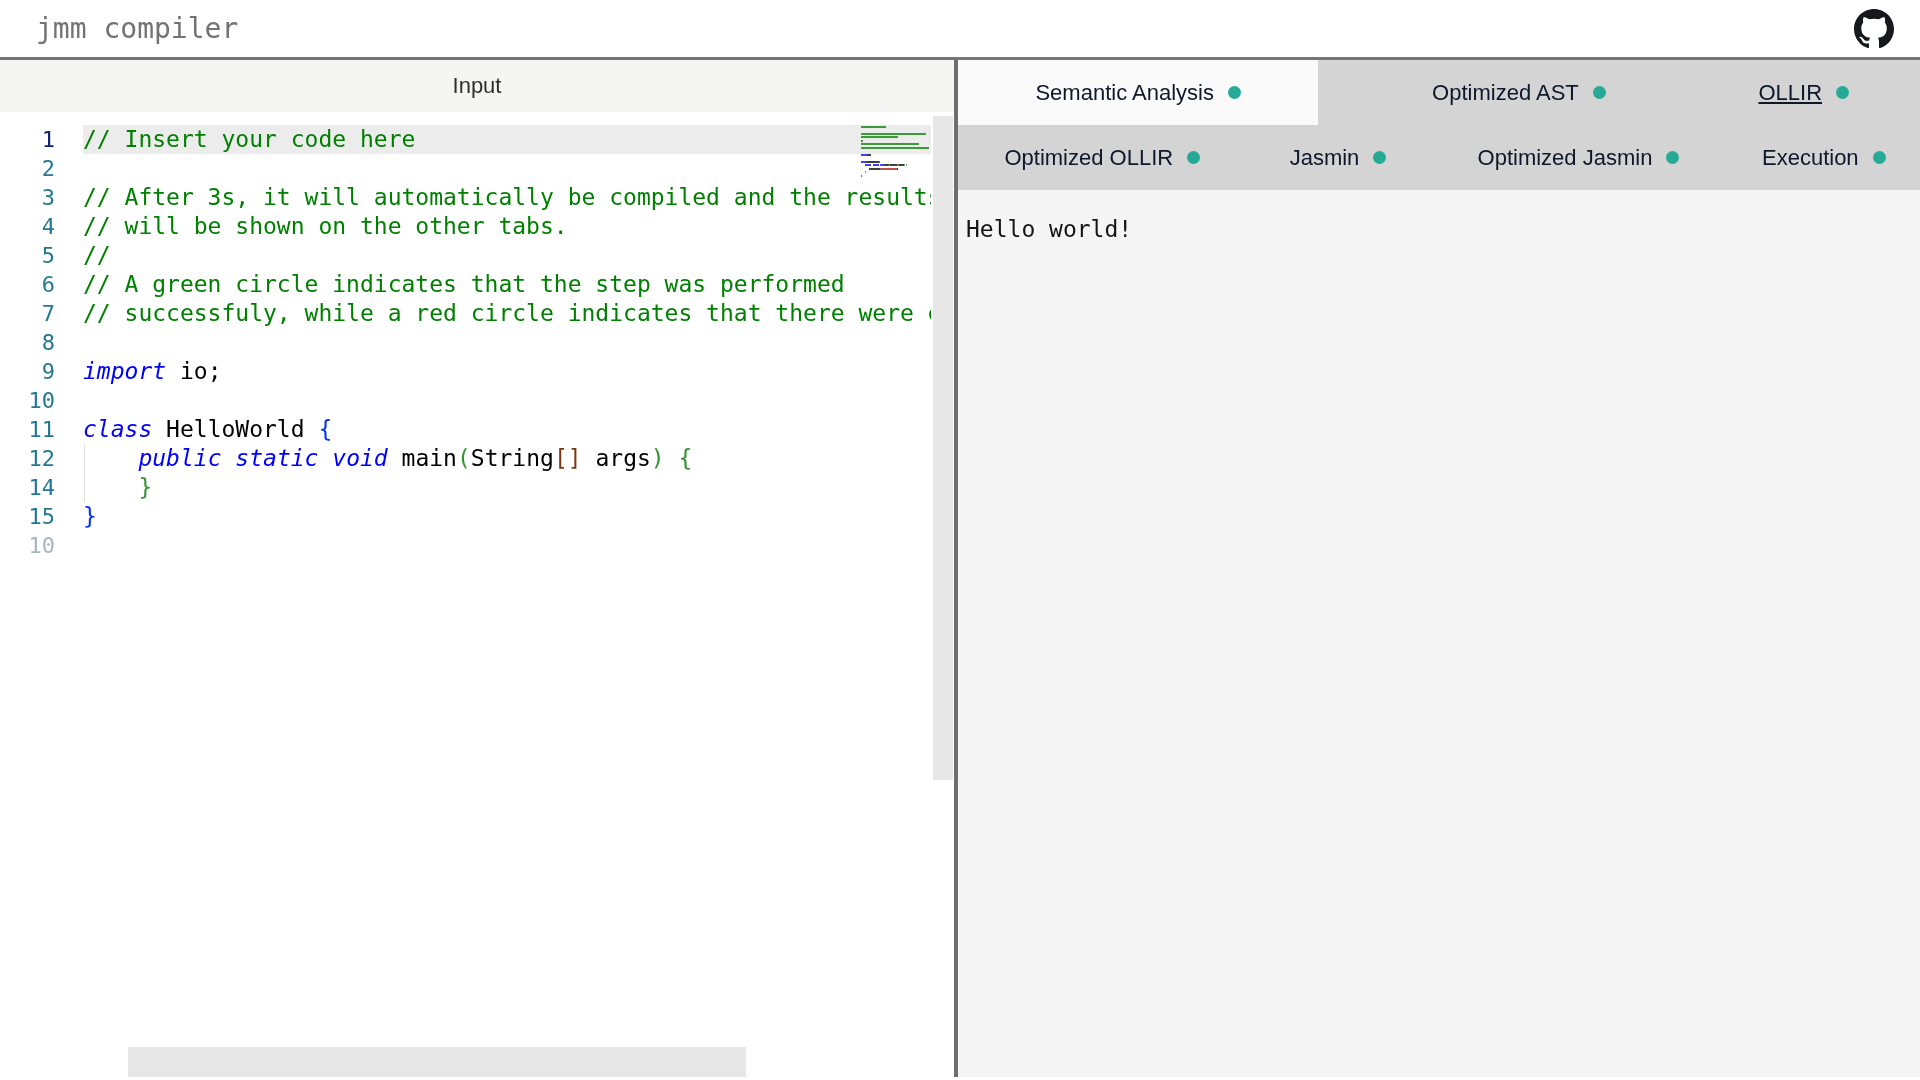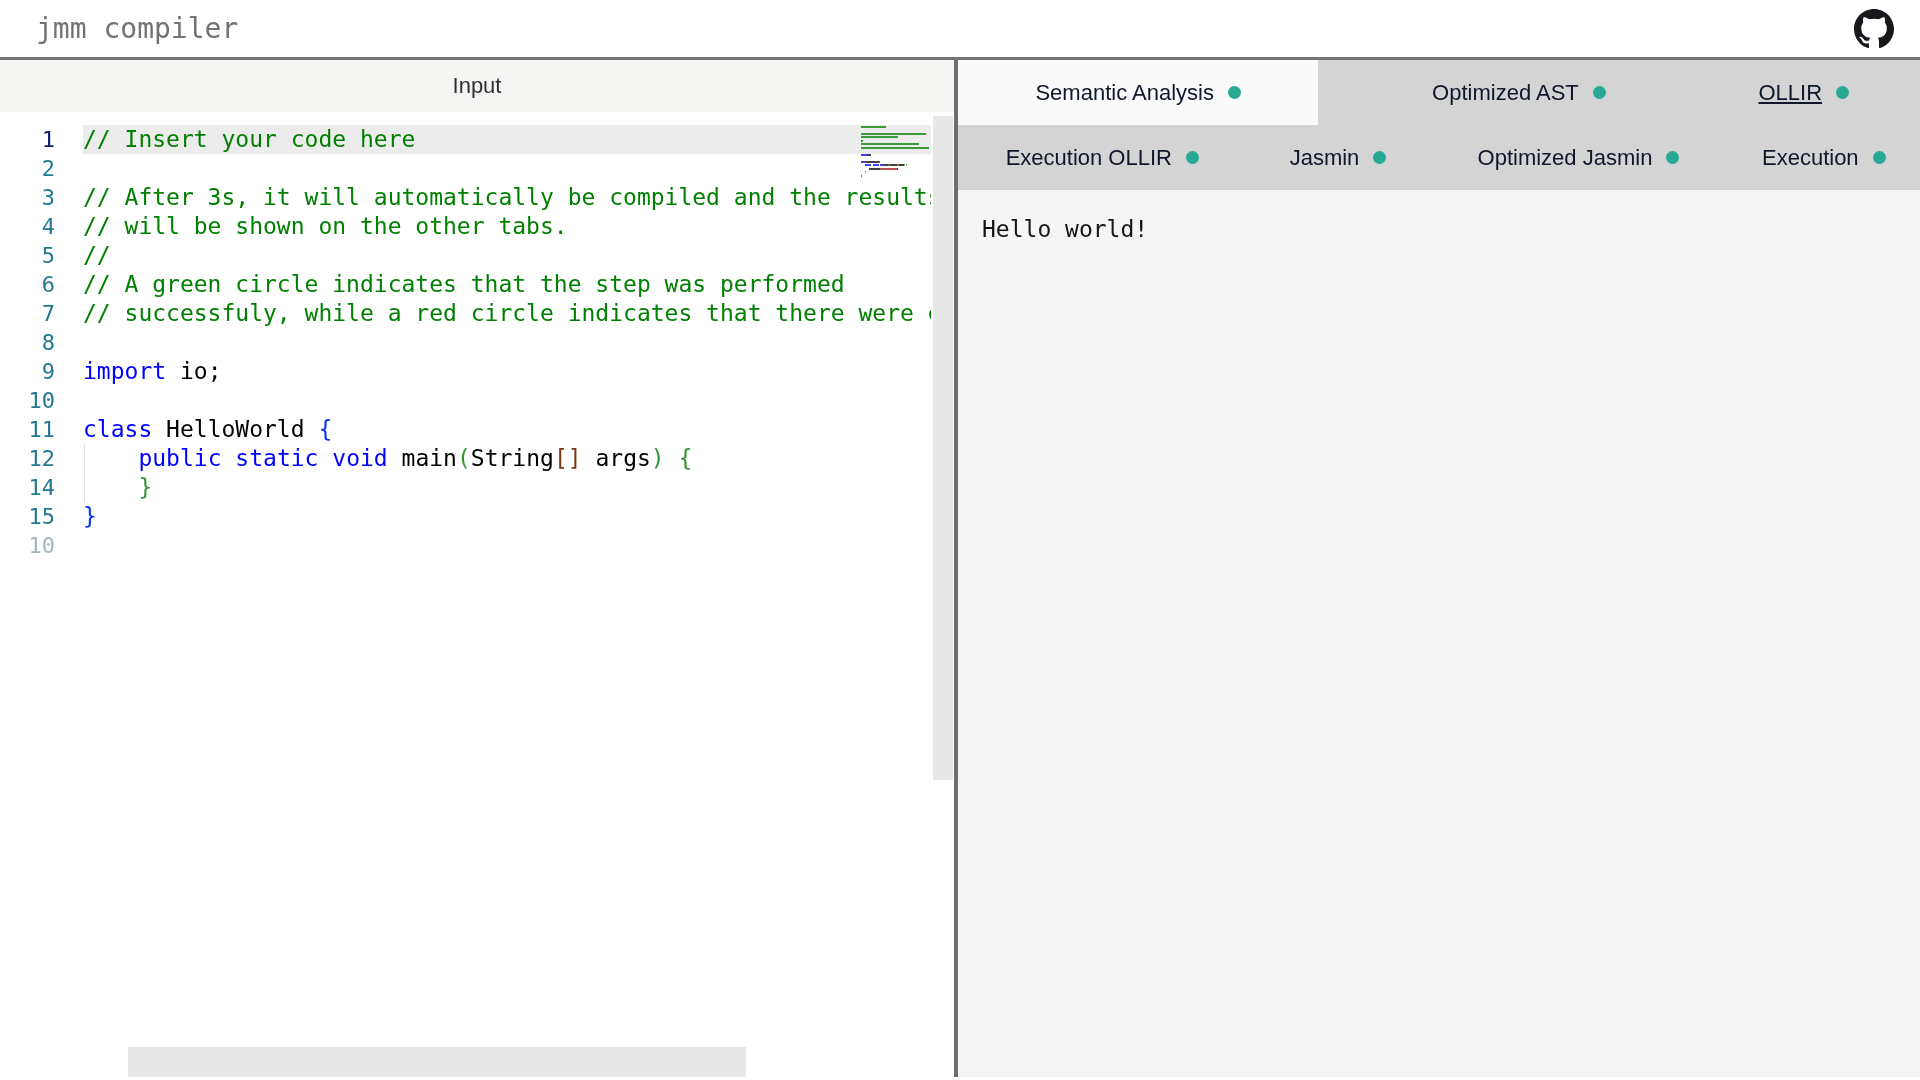--- a/index.html
+++ b/index.html
@@ -29,21 +29,21 @@
   .editor-lines { padding:13px 23px 0 0; }
   .code-line { display:flex; height:29px; line-height:29px; }
   .gutter-num { width:55px; text-align:right; color:#237893; flex:none;
                 font-size:22px; user-select:none; }
   .gutter-num.current { color:#0b216f; }
   .gutter-num.dim { color:#a3b6c0; }
   .line-content { flex:1; margin-left:28px; white-space:pre; overflow:hidden; position:relative; }
   .line-content.current { background:#ececec; }
   .tok-plain   { color:#000000; }
   .tok-comment { color:#008000; }
-  .tok-keyword { color:#0000ff; }
+  .tok-keyword { color:#0000ff;font-style:italic; }
   .tok-string  { color:#a31515; }
   .tok-bracket1{ color:#0431fa; }
   .tok-bracket2{ color:#319331; }
   .tok-bracket3{ color:#7b3814; }
   .indent-guide { position:absolute; top:0; bottom:0; width:1px; background:#e0e0e0; }
 
   
   .minimap { position:absolute; top:13px; right:23px; width:70px; cursor:pointer; }
   .mini-row { height:3.5px; white-space:nowrap; font-size:0; }
   .mini-seg { display:inline-block; height:2.2px; margin-top:0.6px; vertical-align:top; opacity:0.75; }
@@ -54,21 +54,21 @@
 
   
   .tabs { background:#d4d4d4; }
   .tab-row { display:flex; height:65px; }
   .tab { display:flex; align-items:center; justify-content:center; gap:14px;
          font-size:22px; color:#0f172a; cursor:pointer; }
   .tab.active { background:#fafafa; }
   .dot { width:13px; height:13px; border-radius:50%; flex:none; }
 
   
-  .tab-content { flex:1; padding:26px 0 0 24px; font-family:"DejaVu Sans Mono", monospace;
+  .tab-content { flex:1; padding:26px 0 0 8px; font-family:"DejaVu Sans Mono", monospace;
                  font-size:23px; color:#141414; }
 </style>
 </head>
 <body>
 
 <div class="app-header">
   <div class="app-title">jmm compiler</div>
   <div class="gh-link">
     <svg viewBox="0 0 24 24" aria-hidden="true">
       <path d="M12 0C5.37 0 0 5.37 0 12c0 5.31 3.435 9.795 8.205 11.385.6.105.825-.255.825-.57 0-.285-.015-1.23-.015-2.235-3.015.555-3.795-.735-4.035-1.41-.135-.345-.72-1.41-1.23-1.695-.42-.225-1.02-.78-.015-.795.945-.015 1.62.87 1.845 1.23 1.08 1.815 2.805 1.305 3.495.99.105-.78.42-1.305.765-1.605-2.67-.3-5.46-1.335-5.46-5.925 0-1.305.465-2.385 1.23-3.225-.12-.3-.54-1.53.12-3.18 0 0 1.005-.315 3.3 1.23.96-.27 1.98-.405 3-.405s2.04.135 3 .405c2.295-1.56 3.3-1.23 3.3-1.23.66 1.65.24 2.88.12 3.18.765.84 1.23 1.905 1.23 3.225 0 4.605-2.805 5.625-5.475 5.925.435.375.81 1.095.81 2.22 0 1.605-.015 2.895-.015 3.3 0 .315.225.69.825.57A12.02 12.02 0 0 0 24 12c0-6.63-5.37-12-12-12z"></path>
@@ -179,21 +179,21 @@
             <span>Optimized AST</span>
             <span class="dot" style="background: rgb(38, 170, 150);"></span>
           </div>
           <div class="tab" style="flex: 1 1 0%; text-decoration: underline;">
             <span>OLLIR</span>
             <span class="dot" style="background: rgb(38, 170, 150);"></span>
           </div>
         </div>
         <div class="tab-row">
           <div class="tab" style="flex: 1.5 1 0%;">
-            <span>Execution OLLIR</span>
+            <span>Optimized OLLIR</span>
             <span class="dot" style="background: rgb(38, 170, 150);"></span>
           </div>
           <div class="tab" style="flex: 0.95 1 0%;">
             <span>Jasmin</span>
             <span class="dot" style="background: rgb(38, 170, 150);"></span>
           </div>
           <div class="tab" style="flex: 1.55 1 0%;">
             <span>Optimized Jasmin</span>
             <span class="dot" style="background: rgb(38, 170, 150);"></span>
           </div>

